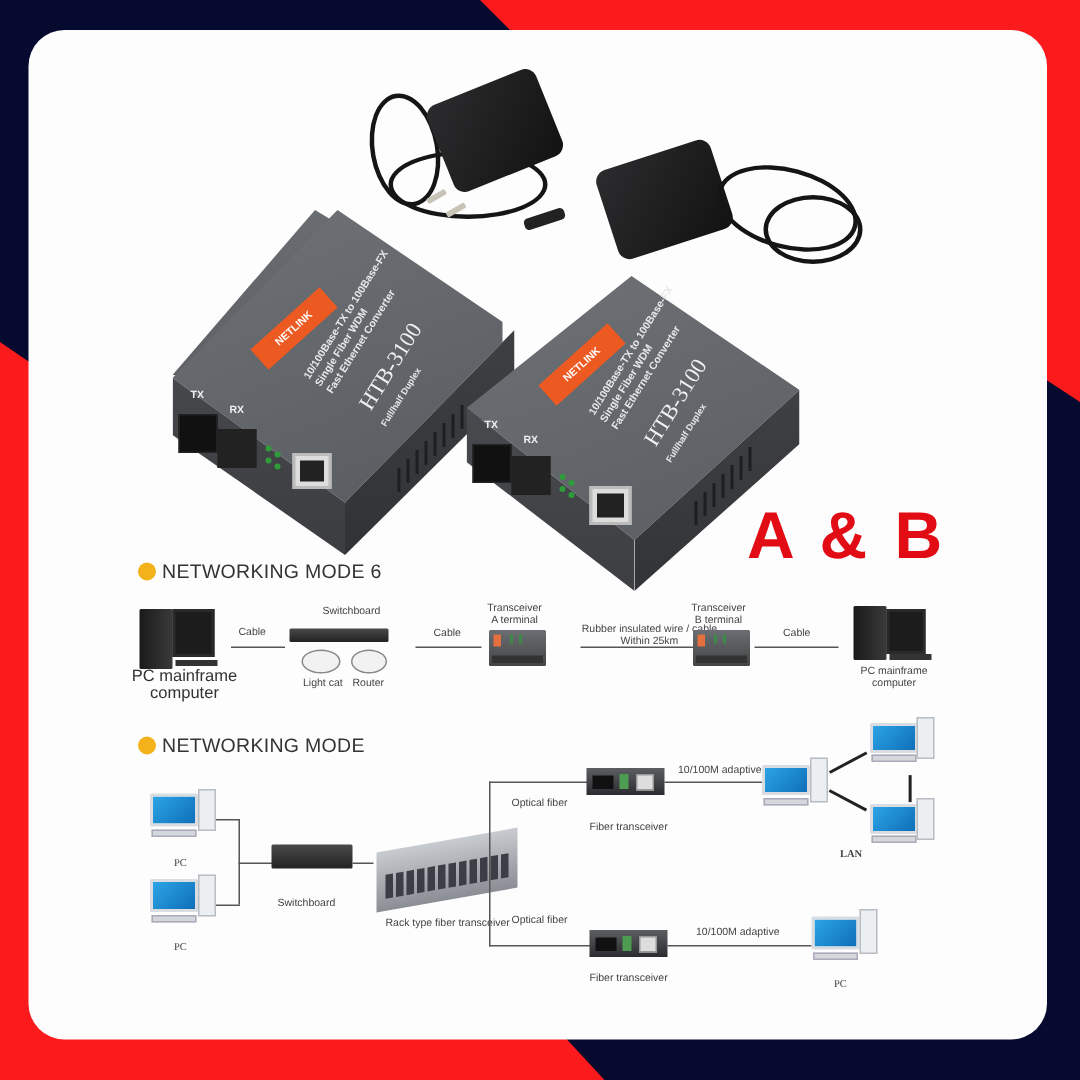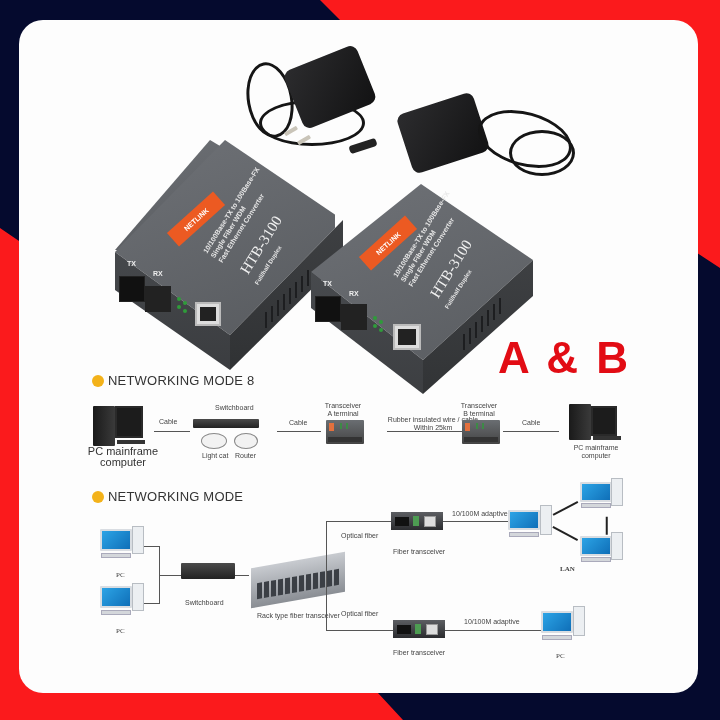--- a/index.html
+++ b/index.html
@@ -138,21 +138,21 @@
       <div class="vent" style="left:182px;top:120px;"></div>
       <div class="vent" style="left:188px;top:114px;"></div>
     </div>
 
     <div class="ab-label">A &amp; B</div>
   </div>
 
   <div>
     <div class="sec-title" style="left:73px;top:353px;">
       <span class="dot"></span>
-      <span>NETWORKING MODE 8</span>
+      <span>NETWORKING MODE 6</span>
     </div>
 
     <div>
       <div class="tower" style="left:74px;top:386px;width:22px;height:40px;"></div>
       <div class="monitor" style="left:96px;top:386px;width:24px;height:28px;"></div>
       <div class="kbd" style="left:98px;top:420px;width:28px;"></div>
     </div>
     <div class="d-txt-lg" style="left:64px;top:426px;width:80px;white-space:normal;">PC mainframe computer</div>
 
     <div class="line" style="left:135px;top:411px;width:36px;height:1px;"></div>

